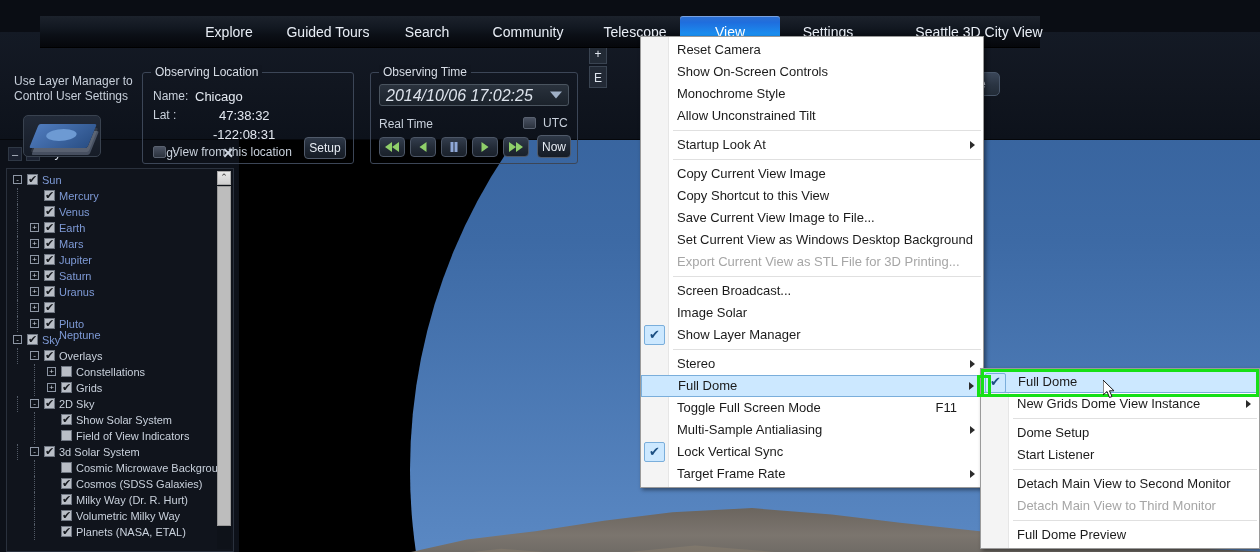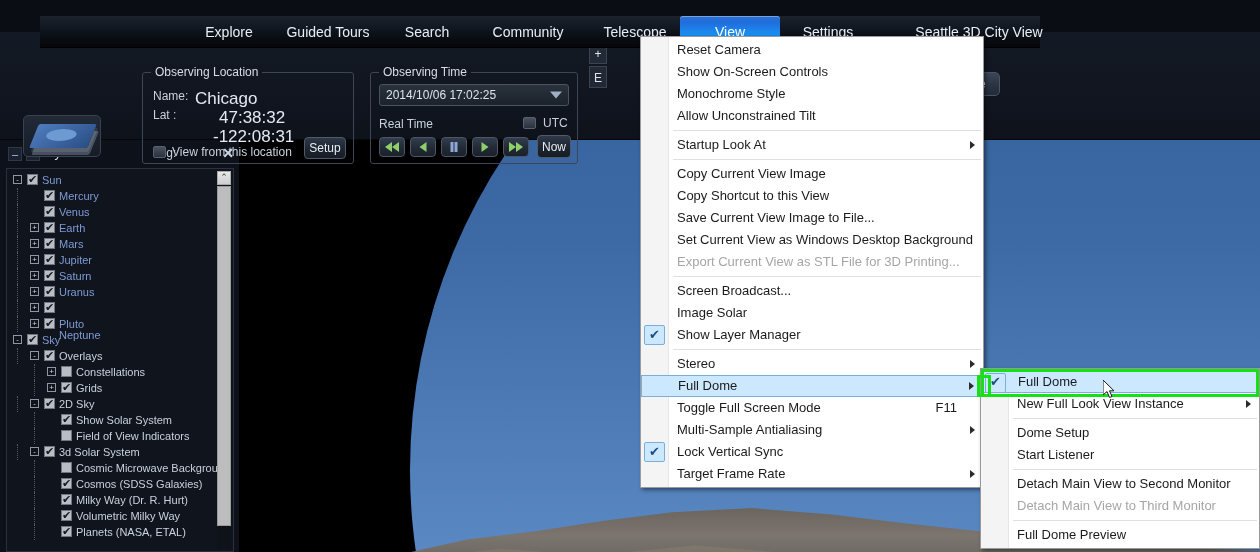--- a/index.html
+++ b/index.html
@@ -112,21 +112,21 @@
     border: 1px solid #3c4657;
     border-radius: 3px;
   }
   .groupbox > .legend {
     position: absolute; top: -8px; left: 8px;
     background: #111620;
     padding: 0 4px;
     color: #d7dde6; font-size: 12px;
   }
   .fld-label { position: absolute; color: #c9d1dc; font-size: 12px; }
-  .fld-value { position: absolute; color: #e4e9f1; font-size: 17px; text-align: center; }
+  .fld-value { position: absolute; color: #e4e9f1; font-size: 13px; text-align: center; }
 
   .chk {
     position: absolute; width: 13px; height: 12px;
     background: linear-gradient(to bottom, #4a5262, #2b323d);
     border: 1px solid #59616f; border-radius: 2px;
   }
   .btn-std {
     position: absolute;
     background: linear-gradient(to bottom, #2e3847 0%, #1d2531 55%, #161c25 100%);
     border: 1px solid #505a6a;
@@ -134,21 +134,21 @@
     color: #e8edf4; font-size: 12px;
     text-align: center;
   }
 
   .combo {
     position: absolute;
     background: linear-gradient(to bottom, #2a323d 0%, #222a34 50%, #1b222b 100%);
     border: 1px solid #4a5modes;
     border: 1px solid #4a545f;
     border-radius: 3px;
-    color: #dde3ec; font-size: 12px;
+    color: #dde3ec; font-size: 16px; font-style: italic;
   }
   .combo .arrow {
     position: absolute; right: 6px; top: 50%; transform: translateY(-50%);
     width: 0; height: 0;
     border-left: 6px solid transparent;
     border-right: 6px solid transparent;
     border-top: 7px solid #9fb0c6;
   }
 
   .navbtn {
@@ -311,20 +311,21 @@
     </div>
   <div class="viewport">
     <div class="dome"></div>
     <div class="dome-ground">
       <div class="ridge"></div>
       <div class="ridge2"></div>
     </div>
   </div>
 
   <div class="toolbar">
+    <div class="hint-text">Use Layer Manager to Control User Settings</div>
     <div class="layer-icon-btn">
       <div class="sheet"></div>
     </div>
 
     <div class="groupbox" style="left:142px; top:40px; width:212px; height:92px;">
       <div class="legend">Observing Location</div>
       <div class="fld-label" style="left:10px; top:16px;">Name:</div>
       <div class="fld-value" style="left:52px; top:16px;">Chicago</div>
       <div class="fld-label" style="left:10px; top:35px;">Lat :</div>
       <div class="fld-value" style="left:76px; top:35px;">47:38:32</div>
@@ -549,21 +550,21 @@
         <div class="mi"><span>Multi-Sample Antialiasing</span><span class="sub"></span></div>
         <div class="mi"><span class="chkbox"></span><span>Lock Vertical Sync</span></div>
         <div class="mi"><span>Target Frame Rate</span><span class="sub"></span></div>
       </div>
   </div>
 
   <div class="menu" id="dome-menu" style="left:980px; top:368px; width:280px;">
     <div class="gutter"></div>
     <div id="dome-menu-items" style="position:relative; padding:2px 0;">
         <div class="mi sel"><span class="chkbox"></span><span>Full Dome</span></div>
-        <div class="mi"><span>New Full Look View Instance</span><span class="sub"></span></div>
+        <div class="mi"><span>New Grids Dome View Instance</span><span class="sub"></span></div>
         <div class="sep"></div>
         <div class="mi"><span>Dome Setup</span></div>
         <div class="mi"><span>Start Listener</span></div>
         <div class="sep"></div>
         <div class="mi"><span>Detach Main View to Second Monitor</span></div>
         <div class="mi disabled"><span>Detach Main View to Third Monitor</span></div>
         <div class="sep"></div>
         <div class="mi"><span>Full Dome Preview</span></div>
       </div>
   </div>

